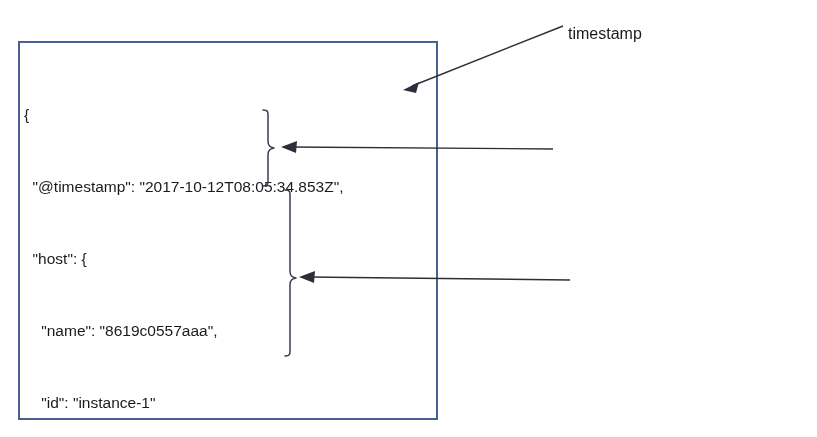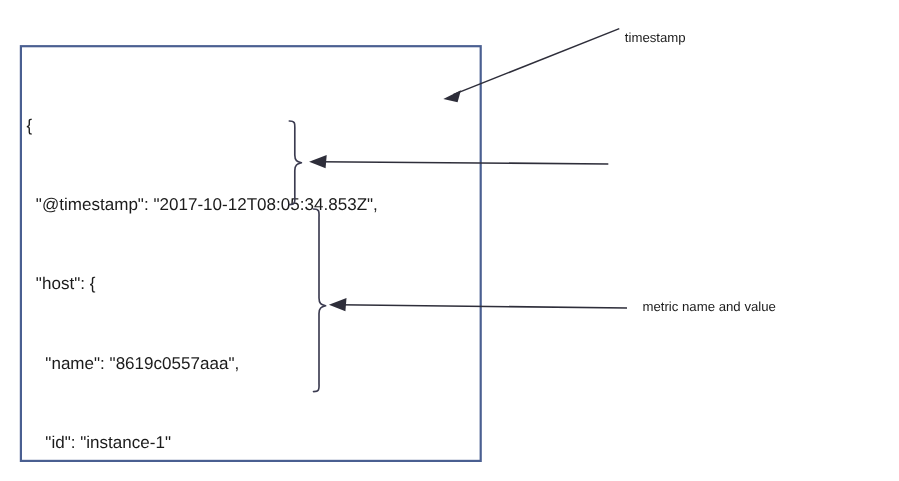--- a/index.html
+++ b/index.html
@@ -48,21 +48,21 @@
     font-family: "Liberation Sans", sans-serif;
   }
   .json-line {
     height: 24px;
     white-space: pre;
   }
 
   
   .annot-label {
     position: absolute;
-    font-size: 12px;
+    font-size: 16px;
     color: #1b1b1b;
     white-space: nowrap;
     line-height: 20px;
   }
   #label-timestamp { left: 568px; top: 24px; }
   #label-dimensions { left: 566px; top: 139px; }
   #label-metric { left: 584px; top: 269px; }
 
   
   #overlay {
@@ -150,15 +150,14 @@
     <g>
       <line class="arrow-line" x1="570" y1="280" x2="308" y2="277"></line>
       <polygon class="arrow-head" points="299,277 315,271 314,283"></polygon>
     </g>
 
   </svg>
 
   <div class="annot-label" id="label-timestamp">timestamp</div>
 
 
-  <div class="annot-label" id="label-metric">metric name and value</div>
 
 </div>
 
 </body></html>

